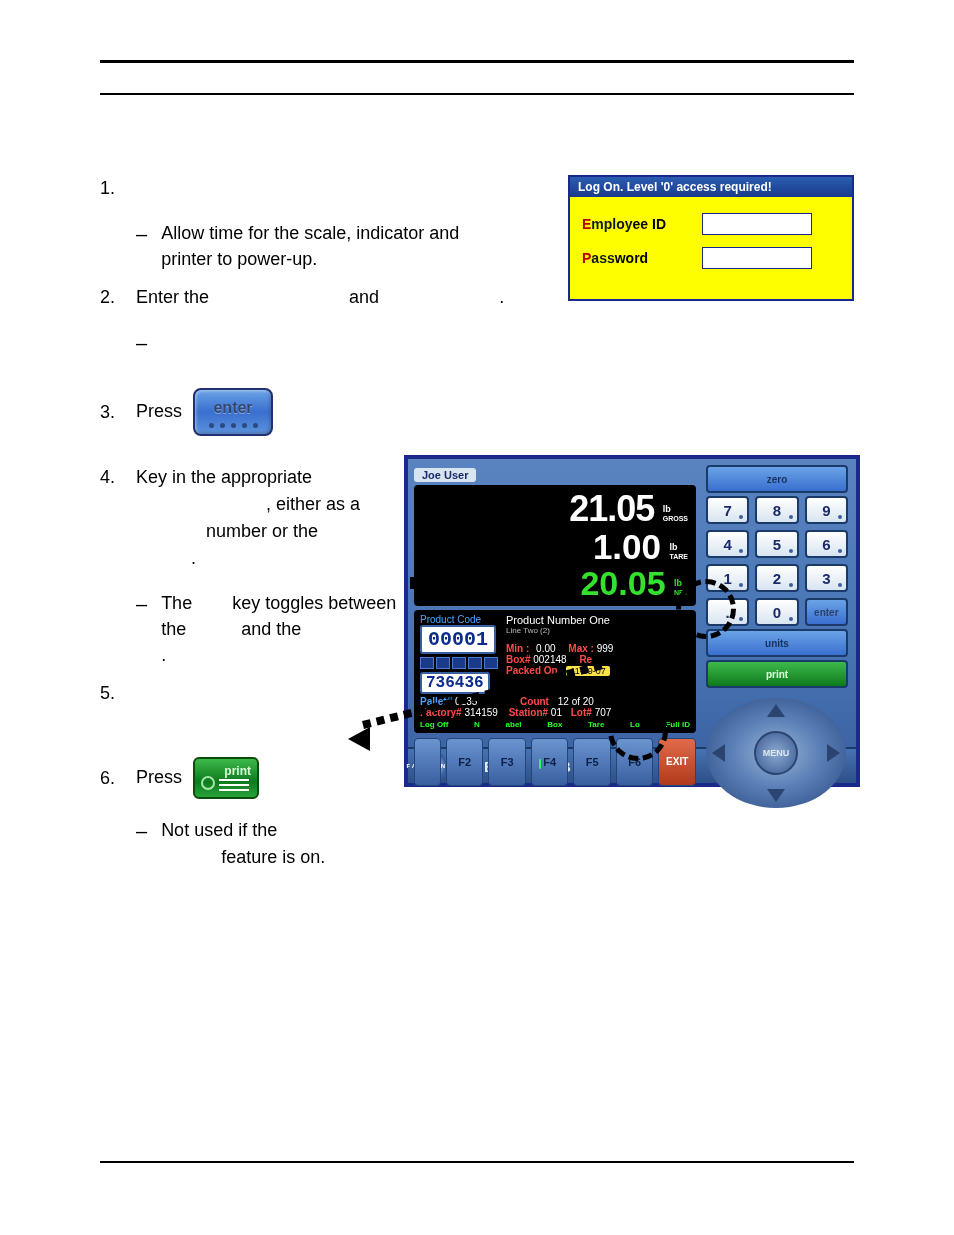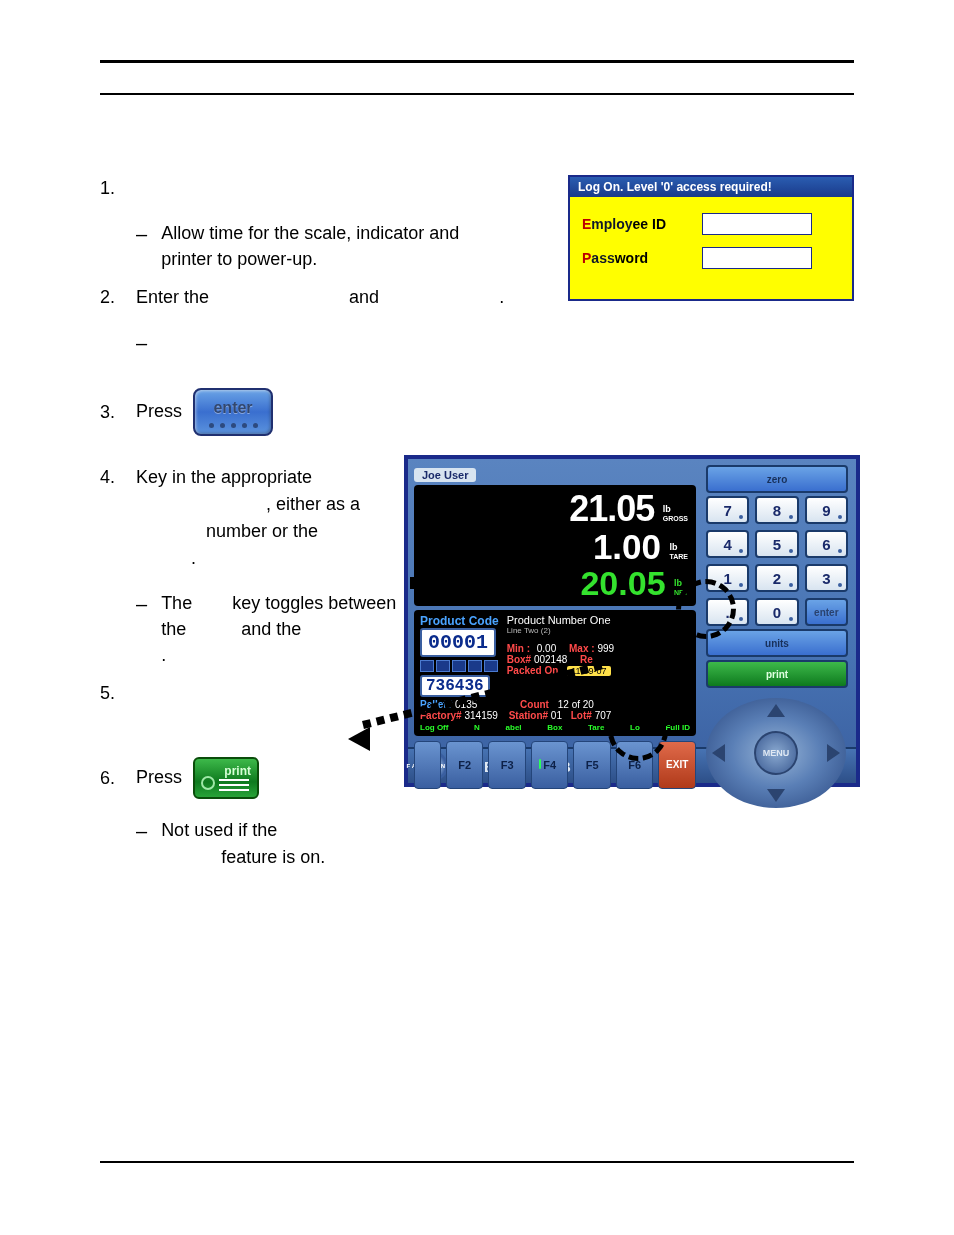--- a/index.html
+++ b/index.html
@@ -102,21 +102,21 @@
   .dev-left { flex:1; padding:6px; position:relative; }
   .dev-right { width:154px; padding:6px 8px 6px 4px; }
   .user-tab { background:#d8e4f0; color:#1a2a6a; font-size:11px; font-weight:bold; padding:1px 8px; border-radius:3px; display:inline-block; margin-bottom:3px;}
   .black-box { background:#000; border-radius:4px; padding:4px 8px; color:#fff; position:relative; }
   .weight-row { text-align:right; line-height:1; margin:2px 0; white-space:nowrap;}
   .wt-big { font-size:36px; font-weight:bold; letter-spacing:-1px;}
   .wt-med { font-size:35px; font-weight:bold;}
   .wt-net { font-size:34px; font-weight:bold; color:#34e22e;}
   .wt-sub { font-size:9px; font-weight:bold; display:inline-block; margin-left:4px; text-align:left; line-height:1;}
   .info-block { background:#000; border-radius:4px; padding:4px 6px 4px 6px; margin-top:4px; color:#fff; font-size:10px; position:relative;}
-  .code-label { color:#4aa3ff; font-size:12px; font-weight:bold;}
+  .code-label { color:#4aa3ff; font-size:10px; font-weight:normal;}
   .code-box { background:#fff; color:#0b2c8c; font-family:'Courier New',monospace; font-weight:bold; font-size:20px; padding:1px 6px; border-radius:3px; display:inline-block; border:2px solid #3a5fa0;}
   .slot-row { display:flex; gap:2px; margin:3px 0;}
   .slot { width:14px; height:12px; background:#1a3a8a; border:1px solid #4a7acf;}
   .lot-box { background:#fff; color:#0b2c8c; font-family:'Courier New',monospace; font-weight:bold; font-size:16px; padding:0 4px; display:inline-block; border:2px solid #3a5fa0; border-radius:3px;}
   .red-lbl { color:#ff4a4a; font-weight:bold;}
   .grn-lbl { color:#2aff2a; font-weight:bold;}
   .softkeys { display:flex; gap:5px; margin-top:5px;}
   .sk { flex:1; background:linear-gradient(to bottom,#6a94d0,#3a5fa0); border:1px solid #24457a; border-radius:4px; text-align:center; color:#0d2148; font-weight:bold; font-size:11px; padding:17px 0; }
   .sk-exit { background:linear-gradient(to bottom,#e06a4a,#b03a1a); color:#fff; font-size:10px;}
   .logo-strip {

